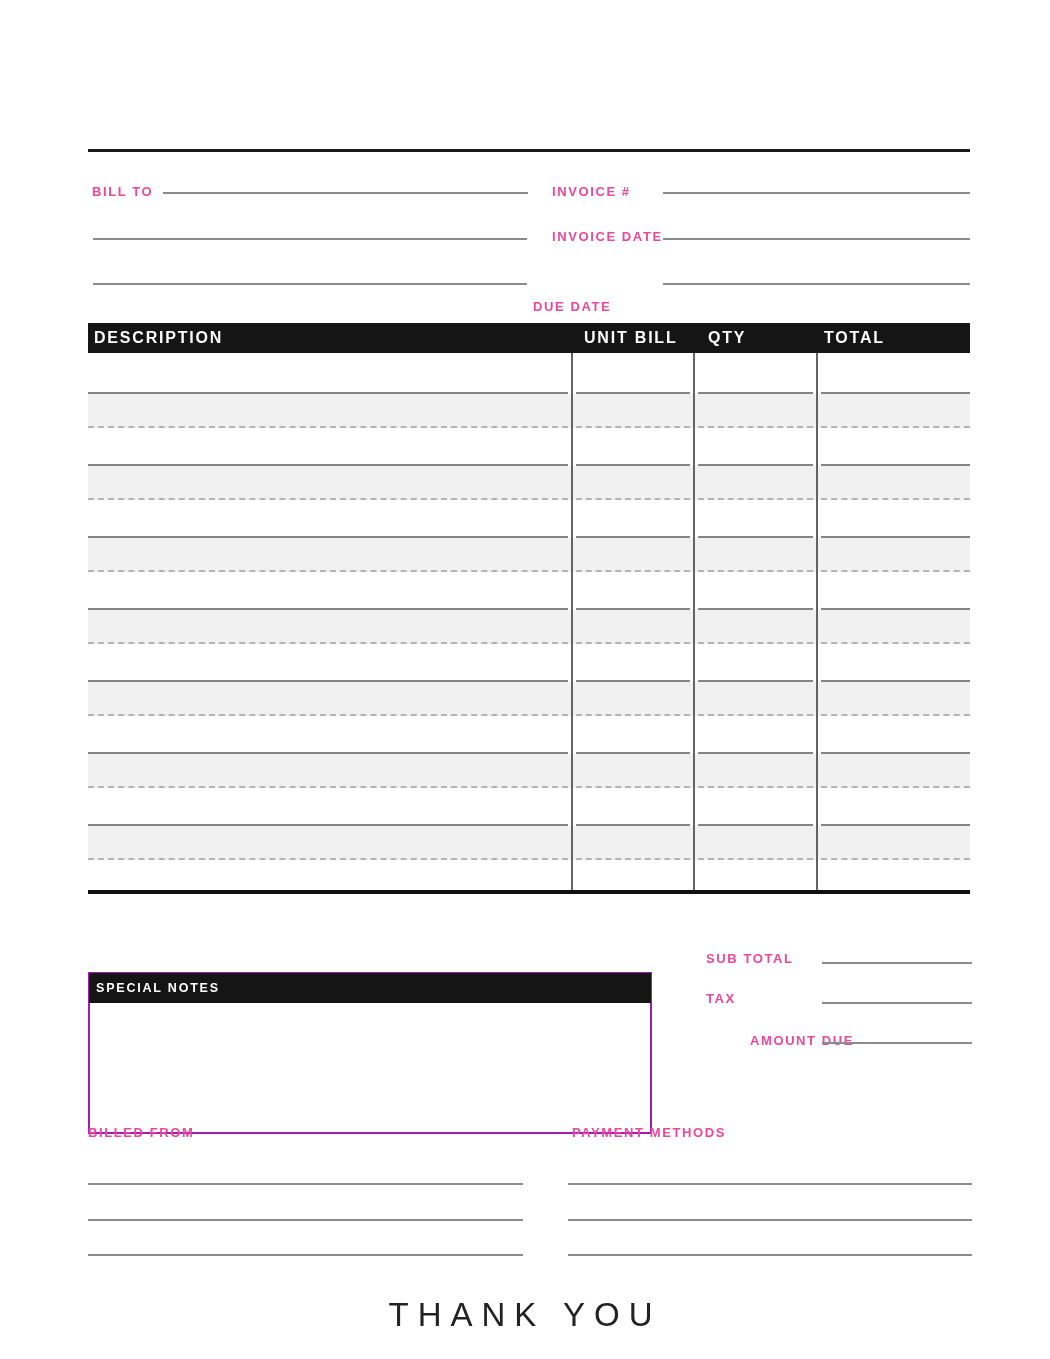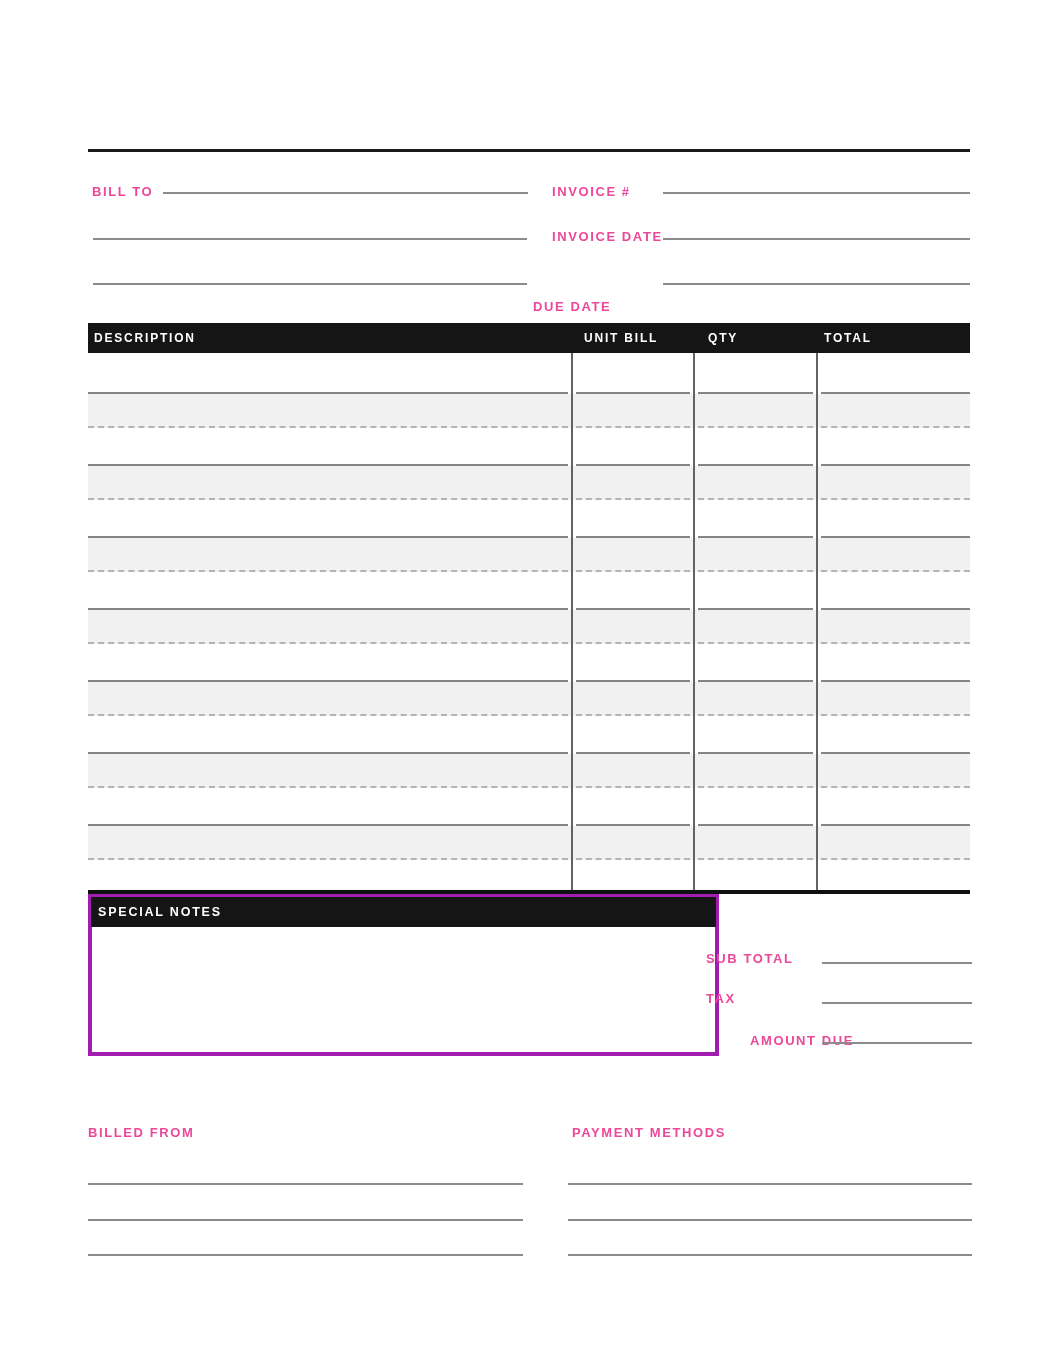--- a/index.html
+++ b/index.html
@@ -50,21 +50,21 @@
   
   .table { position:absolute; left:88px; top:323px; width:882px; }
   .thead {
     display:flex;
     height:30px;
     background:#151515;
     align-items:center;
   }
   .thead .hcell {
     color:#ffffff;
-    font-size:12px;
+    font-size:16px;
     font-weight:bold;
     letter-spacing:1.8px;
     box-sizing:border-box;
     white-space:nowrap;
   }
   .hc-desc { width:484px; padding-left:6px; }
   .hc-unit { width:122px; padding-left:12px; }
   .hc-qty  { width:123px; padding-left:14px; }
   .hc-total{ width:153px; padding-left:7px; }
 
@@ -95,22 +95,22 @@
   .vdiv {
     position:absolute; top:0; height:537px; width:2px;
     background:#636363;
   }
   .vd1 { left:483px; } .vd2 { left:605px; } .vd3 { left:728px; }
   .table-bottom-rule { height:4px; background:#101010; }
 
   
   .notes {
     position:absolute;
-    left:88px; top:894px; width:631px; height:162px;
-    border:4px solid #a21caf;
+    left:88px; top:972px; width:564px; height:162px;
+    border:2px solid #a21caf;
     box-sizing:border-box;
     background:#ffffff;
   }
   .notes-bar {
     height:30px;
     background:#151515;
     display:flex; align-items:center;
     margin:-1px -1px 0 -1px;
   }
   .notes-bar span {
@@ -282,14 +282,15 @@
   <div class="lbl" style="left:88px; top:1125px;">BILLED FROM</div>
   <div class="fline" style="left:88px; width:435px; top:1183px;"></div>
   <div class="fline" style="left:88px; width:435px; top:1219px;"></div>
   <div class="fline" style="left:88px; width:435px; top:1254px;"></div>
 
   <div class="lbl" style="left:572px; top:1125px;">PAYMENT METHODS</div>
   <div class="fline" style="left:568px; width:404px; top:1183px;"></div>
   <div class="fline" style="left:568px; width:404px; top:1219px;"></div>
   <div class="fline" style="left:568px; width:404px; top:1254px;"></div>
 
+  <div class="thank-you">THANK YOU</div>
 
 </div>
 
 </body></html>

